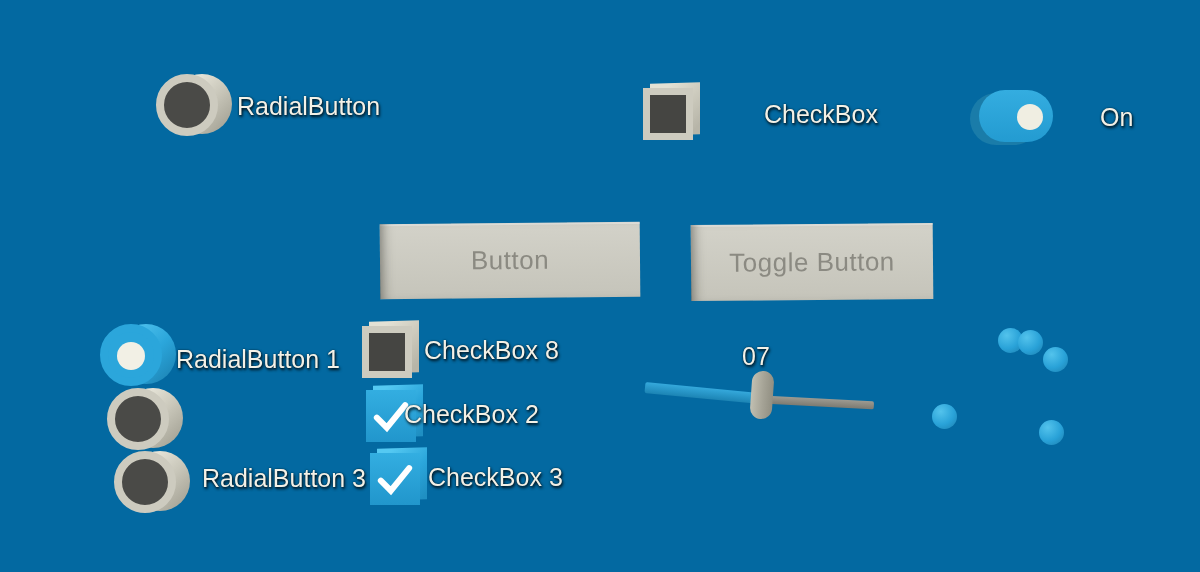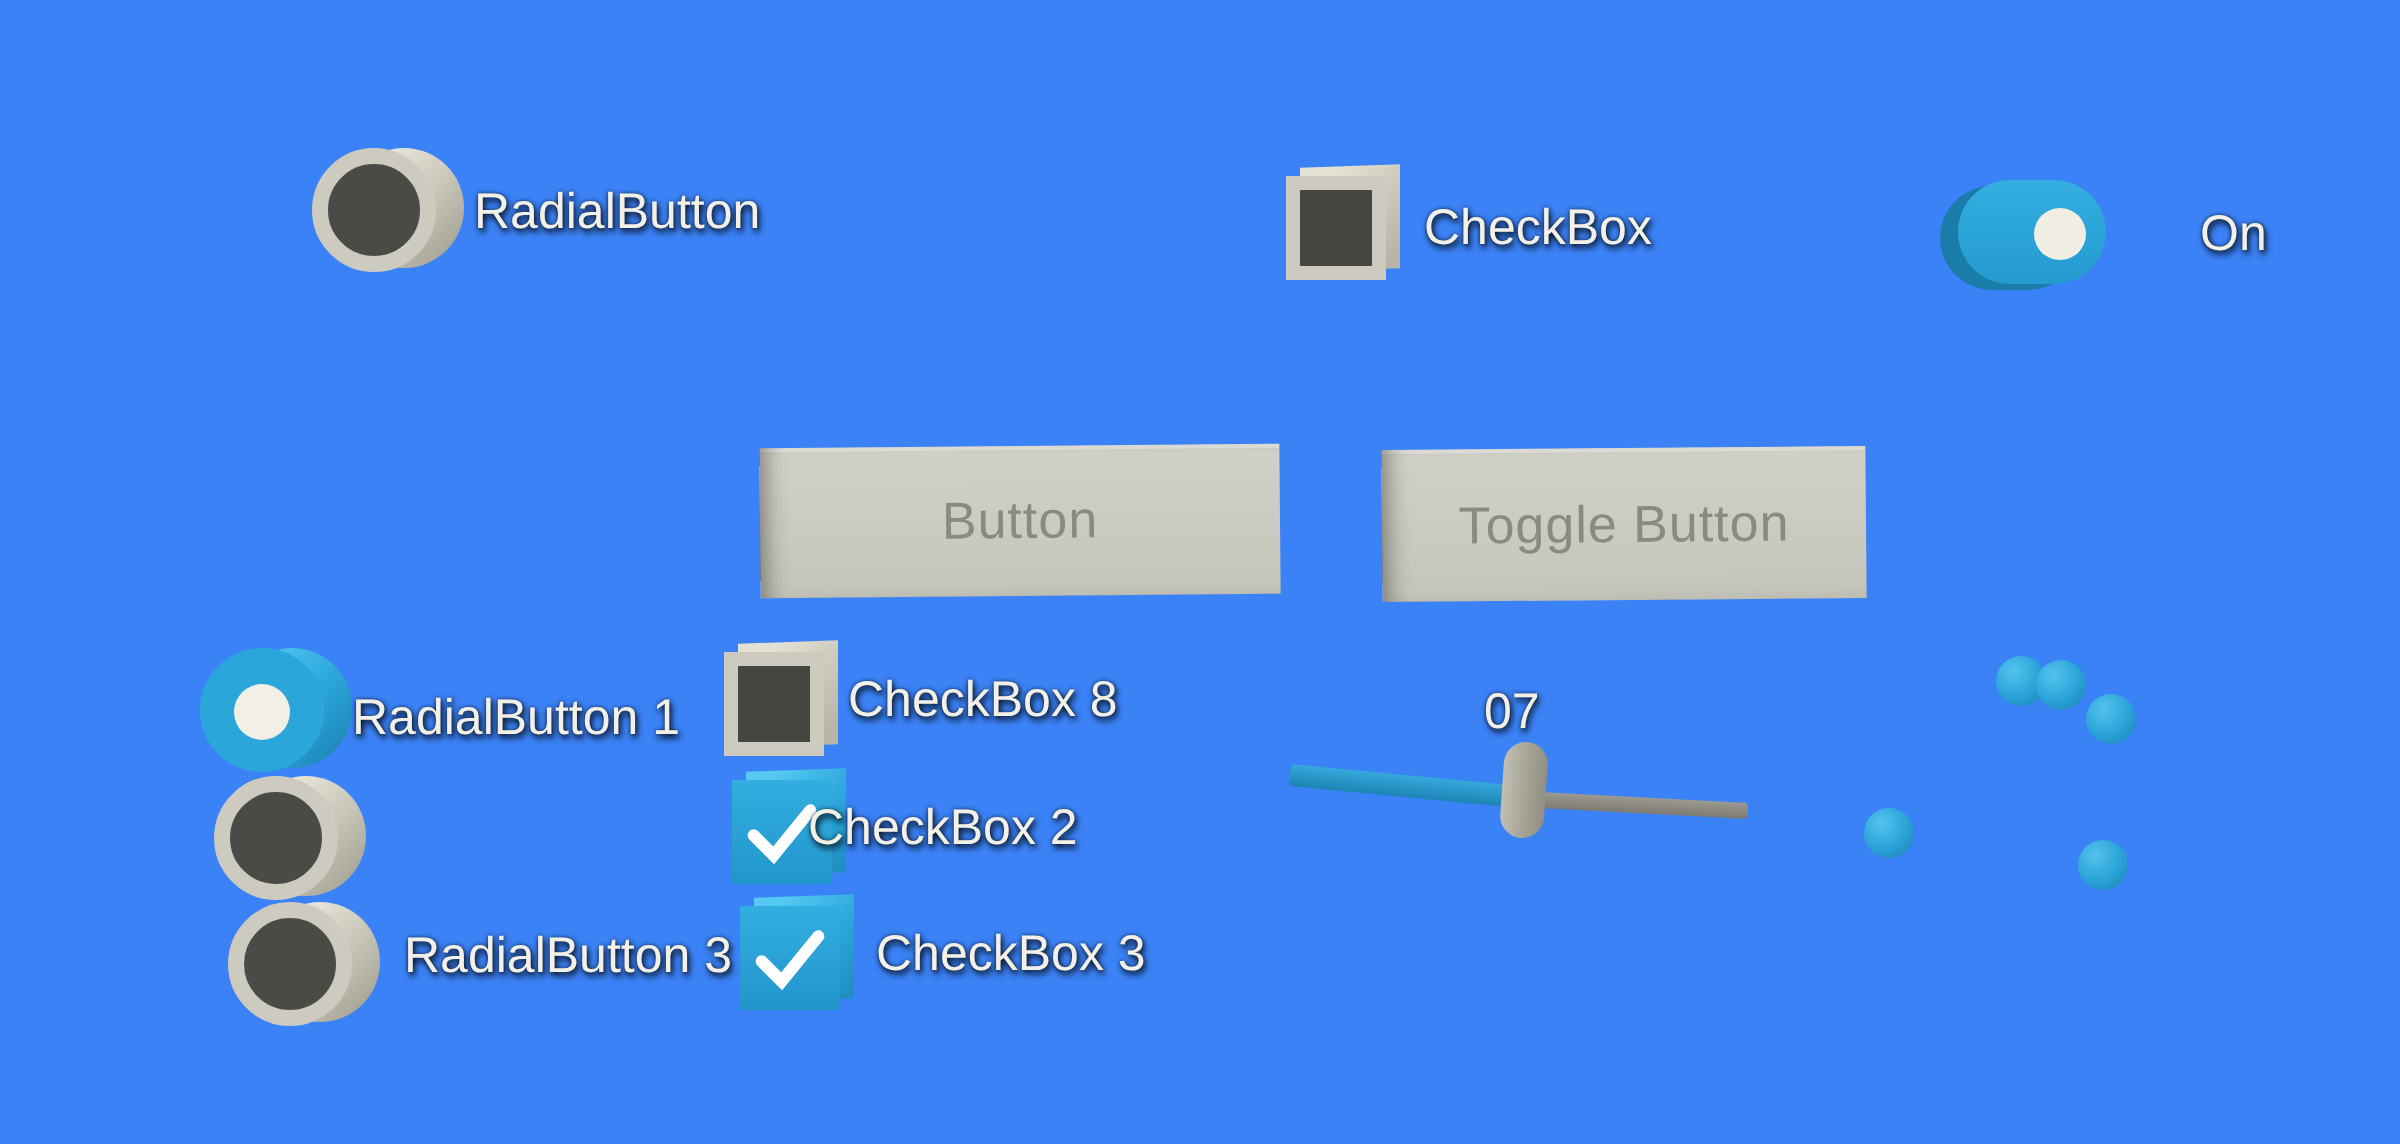--- a/index.html
+++ b/index.html
@@ -1,17 +1,17 @@
 <!DOCTYPE html>
 <html><head>
 <meta charset="utf-8">
 <style>
   html,body{margin:0;padding:0;background:#000;}
   .scene{
-    position:relative;width:1200px;height:572px;background:#3b82f6;overflow:hidden;
+    position:relative;width:1200px;height:572px;background:#0369a1;overflow:hidden;
     font-family:"Liberation Sans",sans-serif;
   }
   .lbl{
     position:absolute;color:#F3F1E7;font-size:25px;line-height:1.1;white-space:nowrap;
     text-shadow:1px 2px 3px rgba(0,0,0,.9),0 0 2px rgba(0,0,0,.6);
   }
 
   
   .radial{position:absolute;width:80px;height:68px;}
   .cyl-side{position:absolute;left:16px;top:2px;width:60px;height:60px;border-radius:50%;
@@ -37,27 +37,27 @@
   .cube-side{position:absolute;left:7px;top:-5px;width:50px;height:52px;
     background:linear-gradient(135deg,#E3E1D4 20%,#B7B5A8 90%);transform:skewY(-2deg);}
   .cube-face{position:absolute;left:0;top:0;width:50px;height:52px;box-sizing:border-box;
     border:7px solid #CDCBBF;background:#454542;}
   .cube-blue .cube-side{background:linear-gradient(135deg,#55C9F2 15%,#2BA6DB 60%,#1F8FC2 95%);}
   .cube-blue .cube-face{border:none;background:linear-gradient(180deg,#33AEE1,#2196CC);
     display:flex;align-items:center;justify-content:center;}
   .check-svg{width:40px;height:40px;display:block;}
 
   .pos-cb-top{left:643px;top:88px;}
-  .pos-lbl-cb-top{left:664px;top:101px;padding-left:48px;}
+  .pos-lbl-cb-top{left:716px;top:101px;padding-left:48px;}
   .pos-cb-1{left:362px;top:326px;}
   .pos-lbl-cb-1{left:424px;top:337px;}
   .pos-cb-2{left:366px;top:390px;}
   .pos-lbl-cb-2{left:404px;top:401px;}
   .pos-cb-3{left:370px;top:453px;}
-  .pos-lbl-cb-3{left:438px;top:464px;text-align:center;}
+  .pos-lbl-cb-3{left:428px;top:464px;text-align:center;}
 
   
   .toggle{position:absolute;left:970px;top:90px;width:84px;height:56px;}
   .toggle-side{position:absolute;left:0;top:3px;width:70px;height:52px;border-radius:26px;
     background:#1A7CA9;}
   .toggle-pill{position:absolute;left:9px;top:0;width:74px;height:52px;border-radius:26px;
     background:linear-gradient(180deg,#34ADE0,#239BD1);}
   .toggle-knob{position:absolute;left:47px;top:14px;width:26px;height:26px;border-radius:50%;
     background:#F0EEE2;}
   .pos-lbl-toggle{left:1100px;top:104px;}

